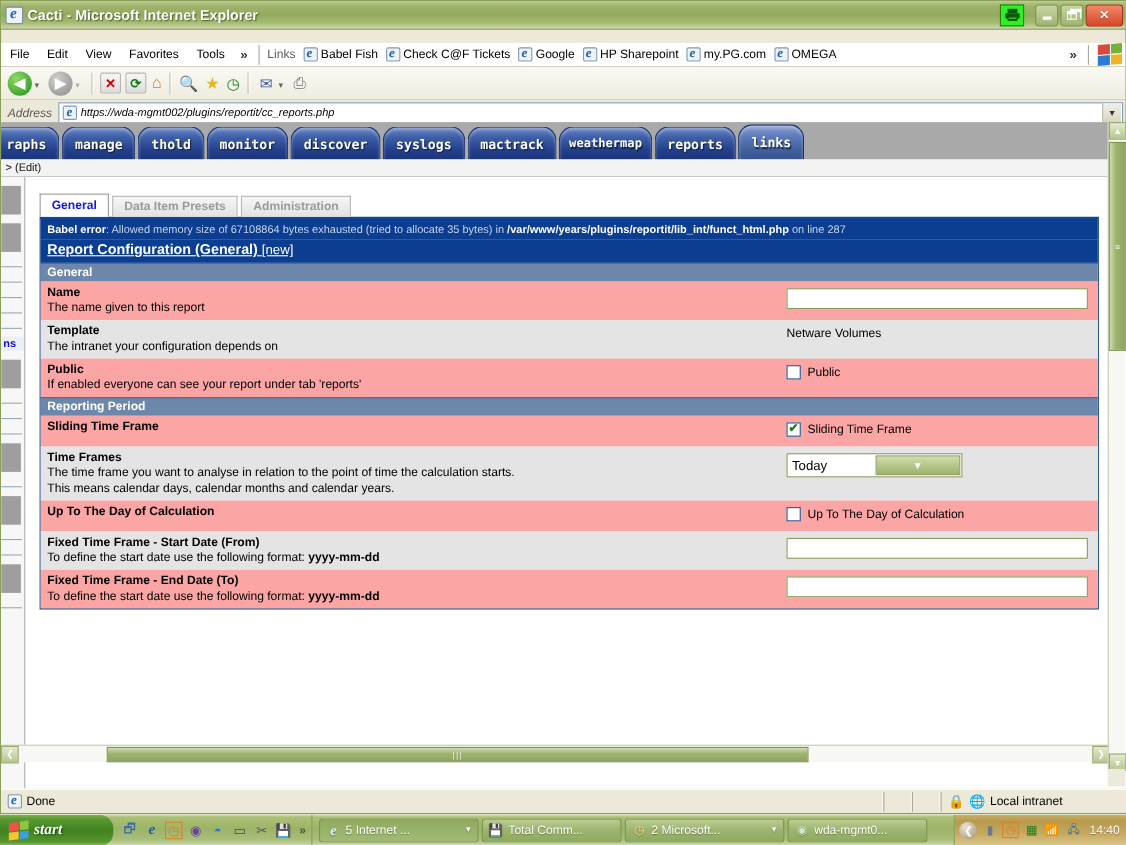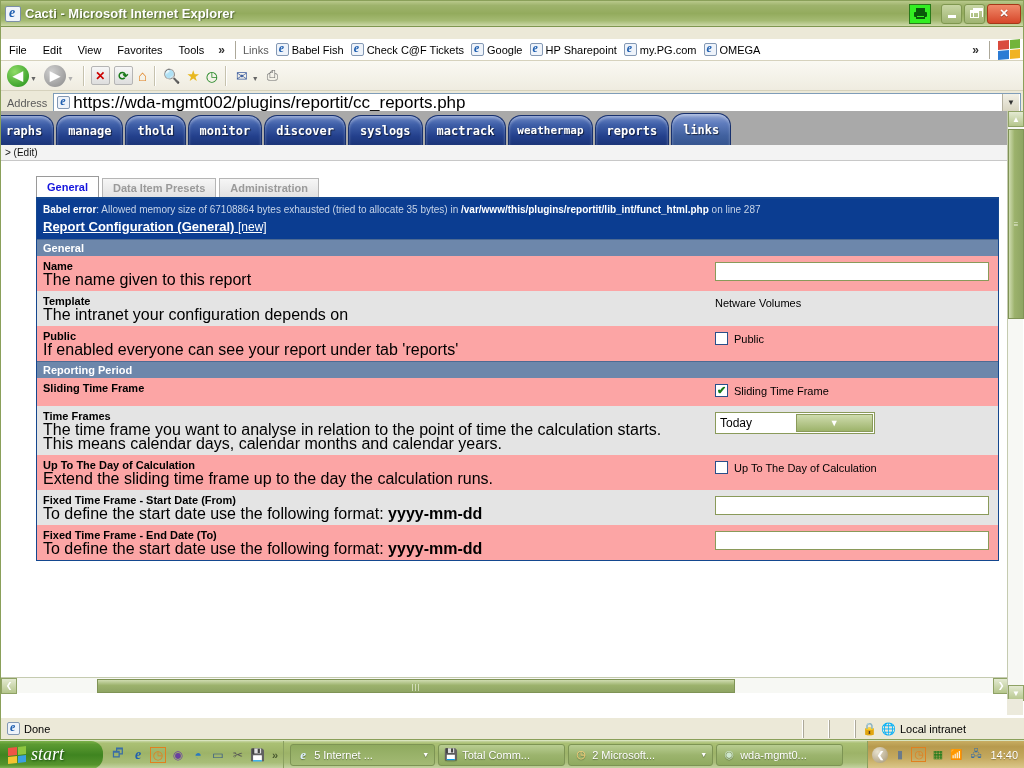--- a/index.html
+++ b/index.html
@@ -155,28 +155,29 @@
   .ico-mail { color:#4060a0; font-size:14px; margin:0 3px; }
   .ico-print { color:#707070; font-size:14px; margin:0 3px; }
   .tsep { width:1px; height:20px; border-left:1px solid #c6c2ae; border-right:1px solid #fff; margin:0 4px; }
 
   
   .addressbar {
     height: 24px; display: flex; align-items: center;
     background: #ece9d8;
     padding: 0 2px 0 6px;
     border-bottom: 1px solid #a9a690;
+    font-style: italic;
   }
   .addr-label { color:#5a5a5a; margin-right:6px; font-size:11px; }
   .addr-box {
     flex: 1; height: 20px;
     background:#fff; border:1px solid #7f9db9;
     display:flex; align-items:center; padding:0 1px;
   }
-  .addr-text { flex:1; font-size:17px; color:#000; padding-left:3px; white-space:nowrap; overflow:hidden; }
+  .addr-text { flex:1; font-size:10px; color:#000; padding-left:3px; white-space:nowrap; overflow:hidden; }
   .addr-drop {
     width: 17px; height: 18px;
     background: linear-gradient(to bottom,#f2f0e6,#d8d4c0);
     border-left:1px solid #b5b1a0;
     display:flex; align-items:center; justify-content:center;
     font-size:8px; color:#333;
   }
 
   
   #viewport {
@@ -290,21 +291,21 @@
   .frow {
     display: flex; align-items: flex-start;
     padding: 3px 6px 4px 6px;
     min-height: 28px;
   }
   .frow.odd  { background: #fca5a5; }
   .frow.even { background: #e4e4e4; }
   .fleft { width: 672px; }
   .fright { flex: 1; display: flex; align-items: center; padding-top: 3px; }
   .flabel { font-size: 11px; font-weight: bold; color: #000; line-height: 14px; }
-  .fdesc  { font-size: 16px; color: #000; line-height: 14px; }
+  .fdesc  { font-size: 11px; color: #000; line-height: 14px; }
   .fdesc b { font-weight: bold; }
 
   .txtinput {
     width: 274px; height: 19px;
     border: 1px solid #8a9a5a;
     background: #fff;
   }
   .selbox {
     width: 160px; height: 22px;
     border: 1px solid #8a9a5a;
@@ -413,21 +414,21 @@
     width: 18px; height: 16px;
     display: grid; grid-template-columns:1fr 1fr; grid-template-rows:1fr 1fr; gap:1px;
     transform: skewY(-7deg);
   }
   .start-flag i:nth-child(1){background:#ee5545;}
   .start-flag i:nth-child(2){background:#8ec63f;}
   .start-flag i:nth-child(3){background:#f5c430;}
   .start-flag i:nth-child(4){background:#3aa0e0;}
   .start-text {
     color:#fff; font-family:"Liberation Serif",serif;
-    font-style: italic; font-weight: normal; font-size: 18px;
+    font-style: italic; font-weight: bold; font-size: 14px;
     text-shadow: 1px 1px 2px rgba(0,50,0,.7);
   }
   .quicklaunch {
     display:flex; align-items:center; gap:4px;
     height:28px; padding: 0 5px 0 7px;
     border-right: 1px solid #8aa060;
   }
   .ql { width:16px; height:16px; display:flex; align-items:center; justify-content:center; font-size:12px; }
   .ql-chev { color:#4a5a30; font-weight:bold; font-size:11px; margin-left:2px; }
   .tasks { display:flex; align-items:center; gap:3px; padding-left:6px; flex:1; overflow:hidden; }
@@ -581,33 +582,54 @@
       <div class="ctab">discover</div>
       <div class="ctab">syslogs</div>
       <div class="ctab">mactrack</div>
       <div class="ctab small">weathermap</div>
       <div class="ctab">reports</div>
       <div class="ctab active">links</div>
     </div>
 
     <div class="crumb">&gt; (Edit)</div>
 
+    <div class="sidecol">
+      <div class="side-head"></div>
+      <div class="side-head"></div>
+      <div class="side-rule"></div>
+      <div class="side-rule"></div>
+      <div class="side-rule"></div>
+      <div class="side-rule"></div>
+      <div class="side-rule"></div>
+      <div class="side-label">ns</div>
+      <div class="side-head"></div>
+      <div class="side-rule"></div>
+      <div class="side-rule"></div>
+      <div class="side-rule"></div>
+      <div class="side-head"></div>
+      <div class="side-rule"></div>
+      <div class="side-head"></div>
+      <div class="side-rule"></div>
+      <div class="side-rule"></div>
+      <div class="side-head"></div>
+      <div class="side-rule"></div>
+    </div>
 
     <div class="content">
 
       <div class="subtabs">
         <div class="stab active">General</div>
         <div class="stab">Data Item Presets</div>
         <div class="stab">Administration</div>
       </div>
 
       <div class="panel">
 
         <div class="errorbar">
-          <b>Babel error</b><span>: Allowed memory size of 67108864 bytes exhausted (tried to allocate 35 bytes) in </span><span class="path">/var/www/this/plugins/reportit/lib_int/funct_html.php</span><span> on line 287</span>
+          <b>Babel error</b><span>: Allowed memory size of 67108864 bytes exhausted (tried to allocate 35 bytes) in </span><span class="path">/var/www/years/plugins/reportit/lib_int/funct_html.php</span><span> on line 287</span>
         </div>
 
         <div class="paneltitle">
           <span>Report Configuration (General)</span>
           <span class="new">[new]</span>
         </div>
 
         <div class="sechead">General</div>
 
         <div class="frow odd">
@@ -667,21 +689,20 @@
             <div class="selbox">
               <span>Today</span>
               <span class="sel-arrow">▼</span>
             </div>
           </div>
         </div>
 
         <div class="frow odd">
           <div class="fleft">
             <div class="flabel">Up To The Day of Calculation</div>
-            <div class="fdesc">Extend the sliding time frame up to the day the calculation runs.</div>
           </div>
           <div class="fright">
             <div class="cbrow">
               <span class="cbox"></span>
               <span class="cblabel">Up To The Day of Calculation</span>
             </div>
           </div>
         </div>
 
         <div class="frow even">

